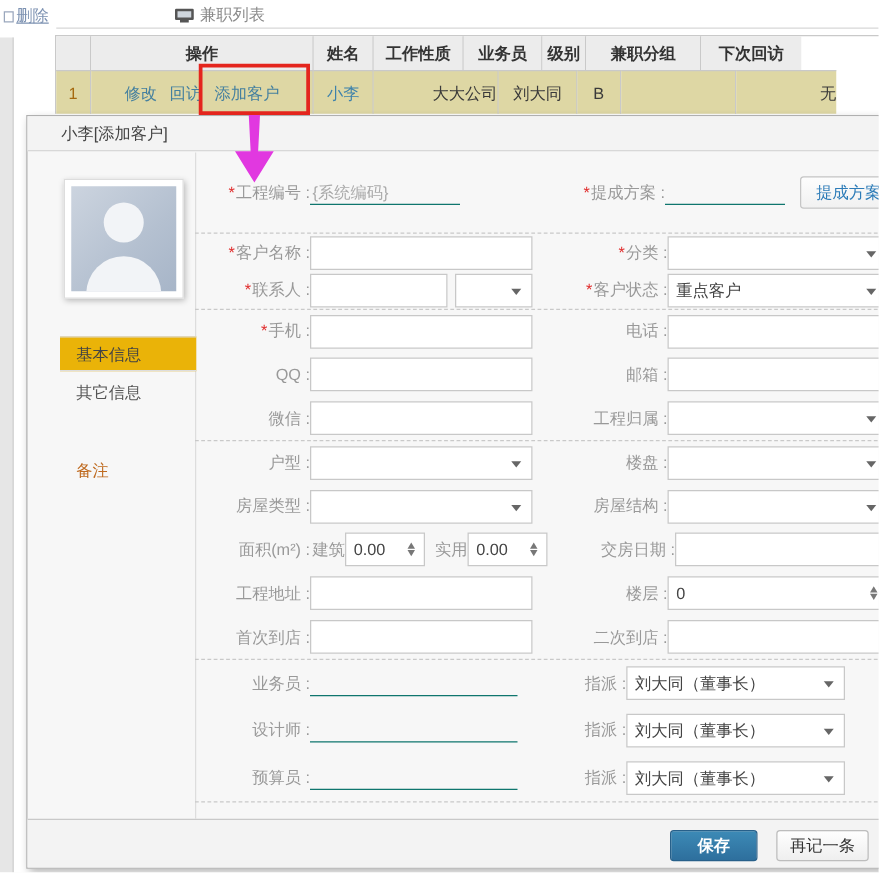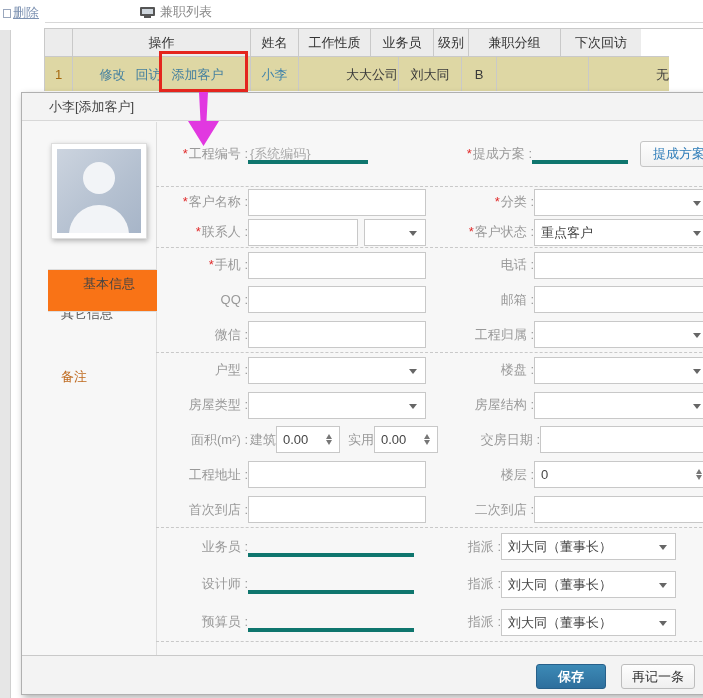--- a/index.html
+++ b/index.html
@@ -14,21 +14,21 @@
   .page-tab{position:absolute;left:140px;top:3px;color:#8a8a8a;}
   .mon-ico{display:inline-block;position:relative;width:15px;height:11px;margin-right:5px;vertical-align:-2px;}
   .mon-ico .scr{position:absolute;left:0;top:0;width:15px;height:9px;background:#555;border-radius:1px;}
   .mon-ico .scr:after{content:"";position:absolute;left:2px;top:2px;width:11px;height:5px;background:#cfd6dd;}
   .mon-ico .std{position:absolute;left:4px;bottom:0;width:7px;height:2px;background:#555;}
   .gutter{position:absolute;left:0;top:30px;width:11px;height:668px;background:#e6e6e6;border-right:1px solid #cfcfcf;}
   
   .tbl{position:absolute;left:44px;top:28px;width:698px;border:1px solid #c9c9c9;border-bottom:none;}
   .trow{display:flex;}
   .th,.td{border-right:1px solid #c9c9c9;overflow:hidden;white-space:nowrap;flex:none;}
-  .th{height:27px;line-height:27px;background:#ececec;font-weight:normal;text-align:center;color:#333;}
+  .th{height:27px;line-height:27px;background:#ececec;font-weight:bold;text-align:center;color:#333;}
   .td{height:35px;line-height:35px;background:#ded7a4;text-align:center;color:#3a3a3a;border-top:1px solid #c9c9c9;}
   .c0{width:28px}.c1{width:178px}.c2{width:48px}.c3{width:100px}.c4{width:72px}
   .c5{width:63px}.c6{width:35px}.c7{width:92px}.c8{width:80px;border-right:none}
   .td.left{text-align:right;padding-left:8px;}
   .idx{color:#a5690f;}
   .lnk{color:#45809f;cursor:pointer;}
   .lnk.name{color:#3e82ab;}
   .act-gap{display:inline-block;width:10px;}
   
   .modal{position:absolute;left:21px;top:92px;width:700px;height:603px;background:#f7f7f7;
@@ -39,22 +39,22 @@
   .m-foot{position:absolute;left:0;bottom:0;right:0;height:39px;background:#f3f3f3;border-top:1px solid #c9c9c9;}
   
   .vdiv{position:absolute;left:134px;top:0;bottom:0;border-left:1px solid #ddd;}
   .avatar{position:absolute;left:29px;top:21px;width:96px;height:96px;background:#fff;border:1px solid #ddd;
           padding:5px;box-shadow:1px 2px 5px rgba(0,0,0,.28);}
   .av-img{position:relative;width:84px;height:84px;overflow:hidden;
           background:linear-gradient(135deg,#ccd4df 0%,#b4c0d0 60%,#a7b5c8 100%);}
   .av-head{position:absolute;left:26px;top:13px;width:32px;height:32px;border-radius:50%;background:#f2f4f7;}
   .av-body{position:absolute;left:12px;bottom:-4px;width:60px;height:32px;border-radius:30px 30px 0 0;background:#f2f4f7;}
   .stab{position:absolute;left:39px;height:20px;line-height:20px;color:#555;cursor:pointer;}
-  .stab.active{left:26px;top:147px;width:109px;height:43px;line-height:28px;background:#f97316;
-               border-top:1px solid #ddd;border-bottom:1px solid #ddd;padding-left:13px;color:#444;z-index:2;text-align:center;}
+  .stab.active{left:26px;top:147px;width:109px;height:28px;line-height:28px;background:#eab308;
+               border-top:1px solid #ddd;border-bottom:1px solid #ddd;padding-left:13px;color:#444;z-index:2;}
   .stab.other{top:182px;}
   .stab.remark{top:210px;color:#bf6a1f;margin-top:35px;}
   
   .form{position:absolute;left:134px;top:0;width:566px;}
   .grp{border-bottom:1px dashed #c9c9c9;display:grid;}
   .g1{height:65px;grid-template-rows:1fr;}
   .g2{height:61px;grid-template-rows:1fr 1fr;}
   .g3{height:105px;grid-template-rows:1fr 1fr 1fr;}
   .g4{height:175px;grid-template-rows:repeat(5,1fr);}
   .g5{height:114px;grid-template-rows:1fr 1fr 1fr;}
@@ -63,21 +63,21 @@
   .lbl-l{width:92px;}
   .lbl-r{width:108px;}
   .lbl-r2{width:87px;}
   .lbl-c1{width:164px;}
   .req{color:#e02b2b;font-style:normal;margin-right:1px;}
   .ipt,.sel,.spin{height:27px;border:1px solid #c8c8c8;background:#fff;flex:none;position:relative;
                   line-height:25px;padding-left:6px;color:#444;overflow:hidden;white-space:nowrap;}
   .w178{width:178px}.w176{width:176px}.w175{width:175px}.w110{width:110px}.w62{width:62px;margin-left:6px}.w64{width:64px}
   .caret{position:absolute;right:8px;top:11px;width:0;height:0;border-left:4px solid transparent;
          border-right:4px solid transparent;border-top:5px solid #666;}
-  .uline{border-bottom:4px solid #0f766e;height:20px;line-height:20px;flex:none;color:#aaa;padding-left:2px;
+  .uline{border-bottom:1px solid #0f766e;height:20px;line-height:20px;flex:none;color:#aaa;padding-left:2px;
          overflow:hidden;white-space:nowrap;}
   .uv120{width:120px}.uv96{width:96px}.uv166{width:166px}
   .sub{color:#999;flex:none;margin-left:2px;white-space:nowrap;}
   .spin .arr-up{position:absolute;right:7px;top:7px;width:0;height:0;border-left:3.5px solid transparent;
                 border-right:3.5px solid transparent;border-bottom:5px solid #777;}
   .spin .arr-dn{position:absolute;right:7px;bottom:7px;width:0;height:0;border-left:3.5px solid transparent;
                 border-right:3.5px solid transparent;border-top:5px solid #777;}
   .mini-btn{height:26px;line-height:24px;border:1px solid #c5c5c5;border-radius:3px;color:#2d7cb8;
             background:linear-gradient(#fdfdfd,#f1f1f1);padding:0 12px;margin-left:12px;flex:none;cursor:pointer;white-space:nowrap;}
   .btn-save{position:absolute;left:514px;top:8px;width:70px;height:25px;line-height:23px;text-align:center;

